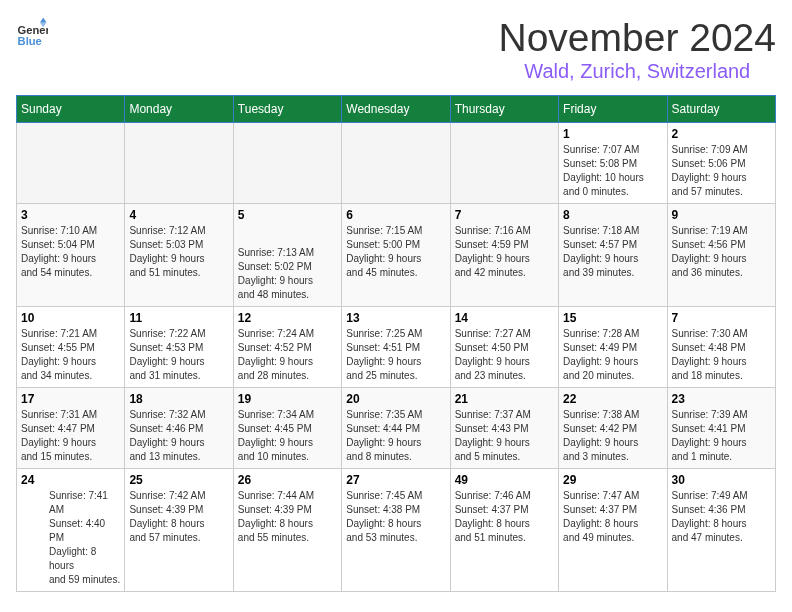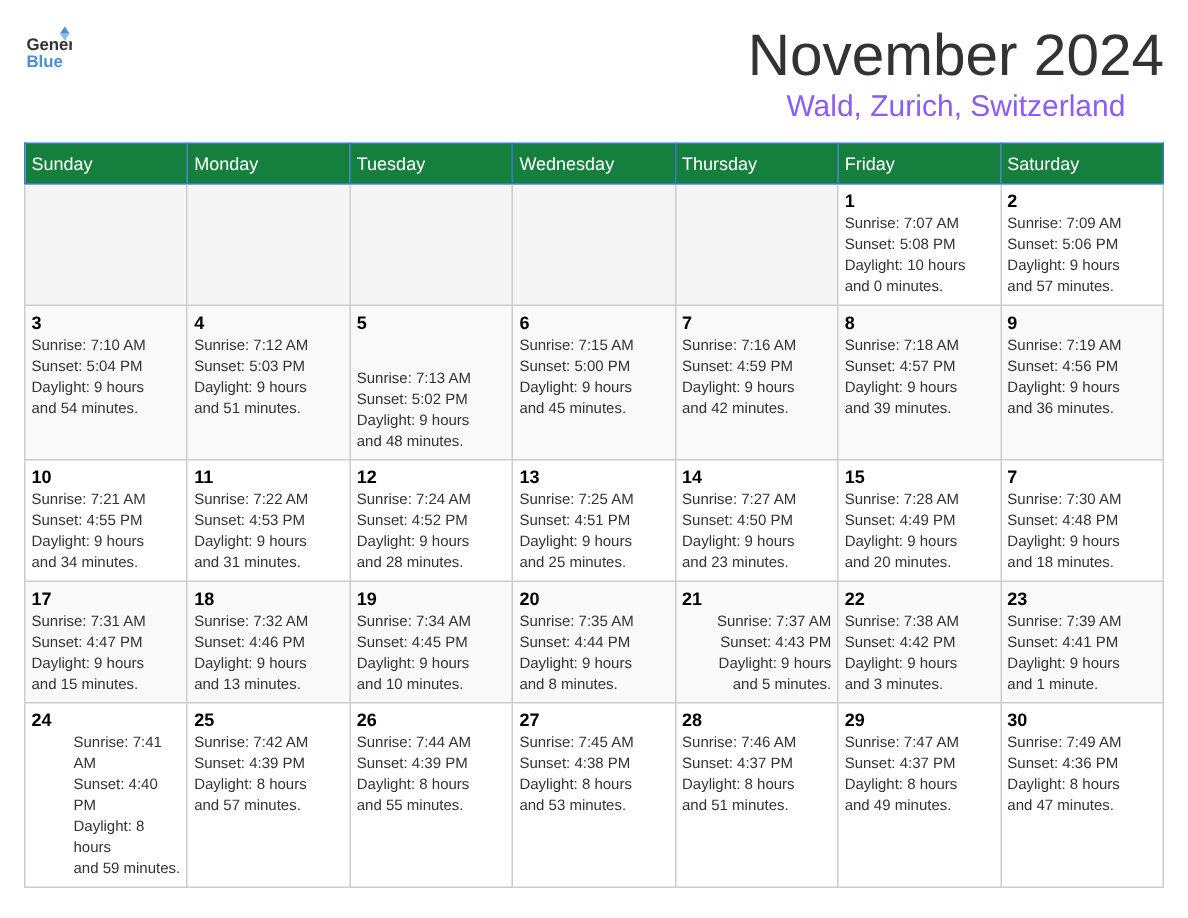--- a/index.html
+++ b/index.html
@@ -256,21 +256,21 @@
         </td>
         <td>
           <span class="day-num">20</span>
           <div class="day-info" style="white-space: pre-line;">Sunrise: 7:35 AM
 Sunset: 4:44 PM
 Daylight: 9 hours
 and 8 minutes.</div>
         </td>
         <td>
           <span class="day-num">21</span>
-          <div class="day-info" style="white-space: pre-line; text-align: right;">Sunrise: 7:37 AM
+          <div class="day-info" style="white-space: pre-line;">Sunrise: 7:37 AM
 Sunset: 4:43 PM
 Daylight: 9 hours
 and 5 minutes.</div>
         </td>
         <td>
           <span class="day-num">22</span>
           <div class="day-info" style="white-space: pre-line;">Sunrise: 7:38 AM
 Sunset: 4:42 PM
 Daylight: 9 hours
 and 3 minutes.</div>
@@ -306,21 +306,21 @@
 and 55 minutes.</div>
         </td>
         <td>
           <span class="day-num">27</span>
           <div class="day-info" style="white-space: pre-line;">Sunrise: 7:45 AM
 Sunset: 4:38 PM
 Daylight: 8 hours
 and 53 minutes.</div>
         </td>
         <td>
-          <span class="day-num">28</span>
+          <span class="day-num">49</span>
           <div class="day-info" style="white-space: pre-line;">Sunrise: 7:46 AM
 Sunset: 4:37 PM
 Daylight: 8 hours
 and 51 minutes.</div>
         </td>
         <td>
           <span class="day-num">29</span>
           <div class="day-info" style="white-space: pre-line;">Sunrise: 7:47 AM
 Sunset: 4:37 PM
 Daylight: 8 hours

